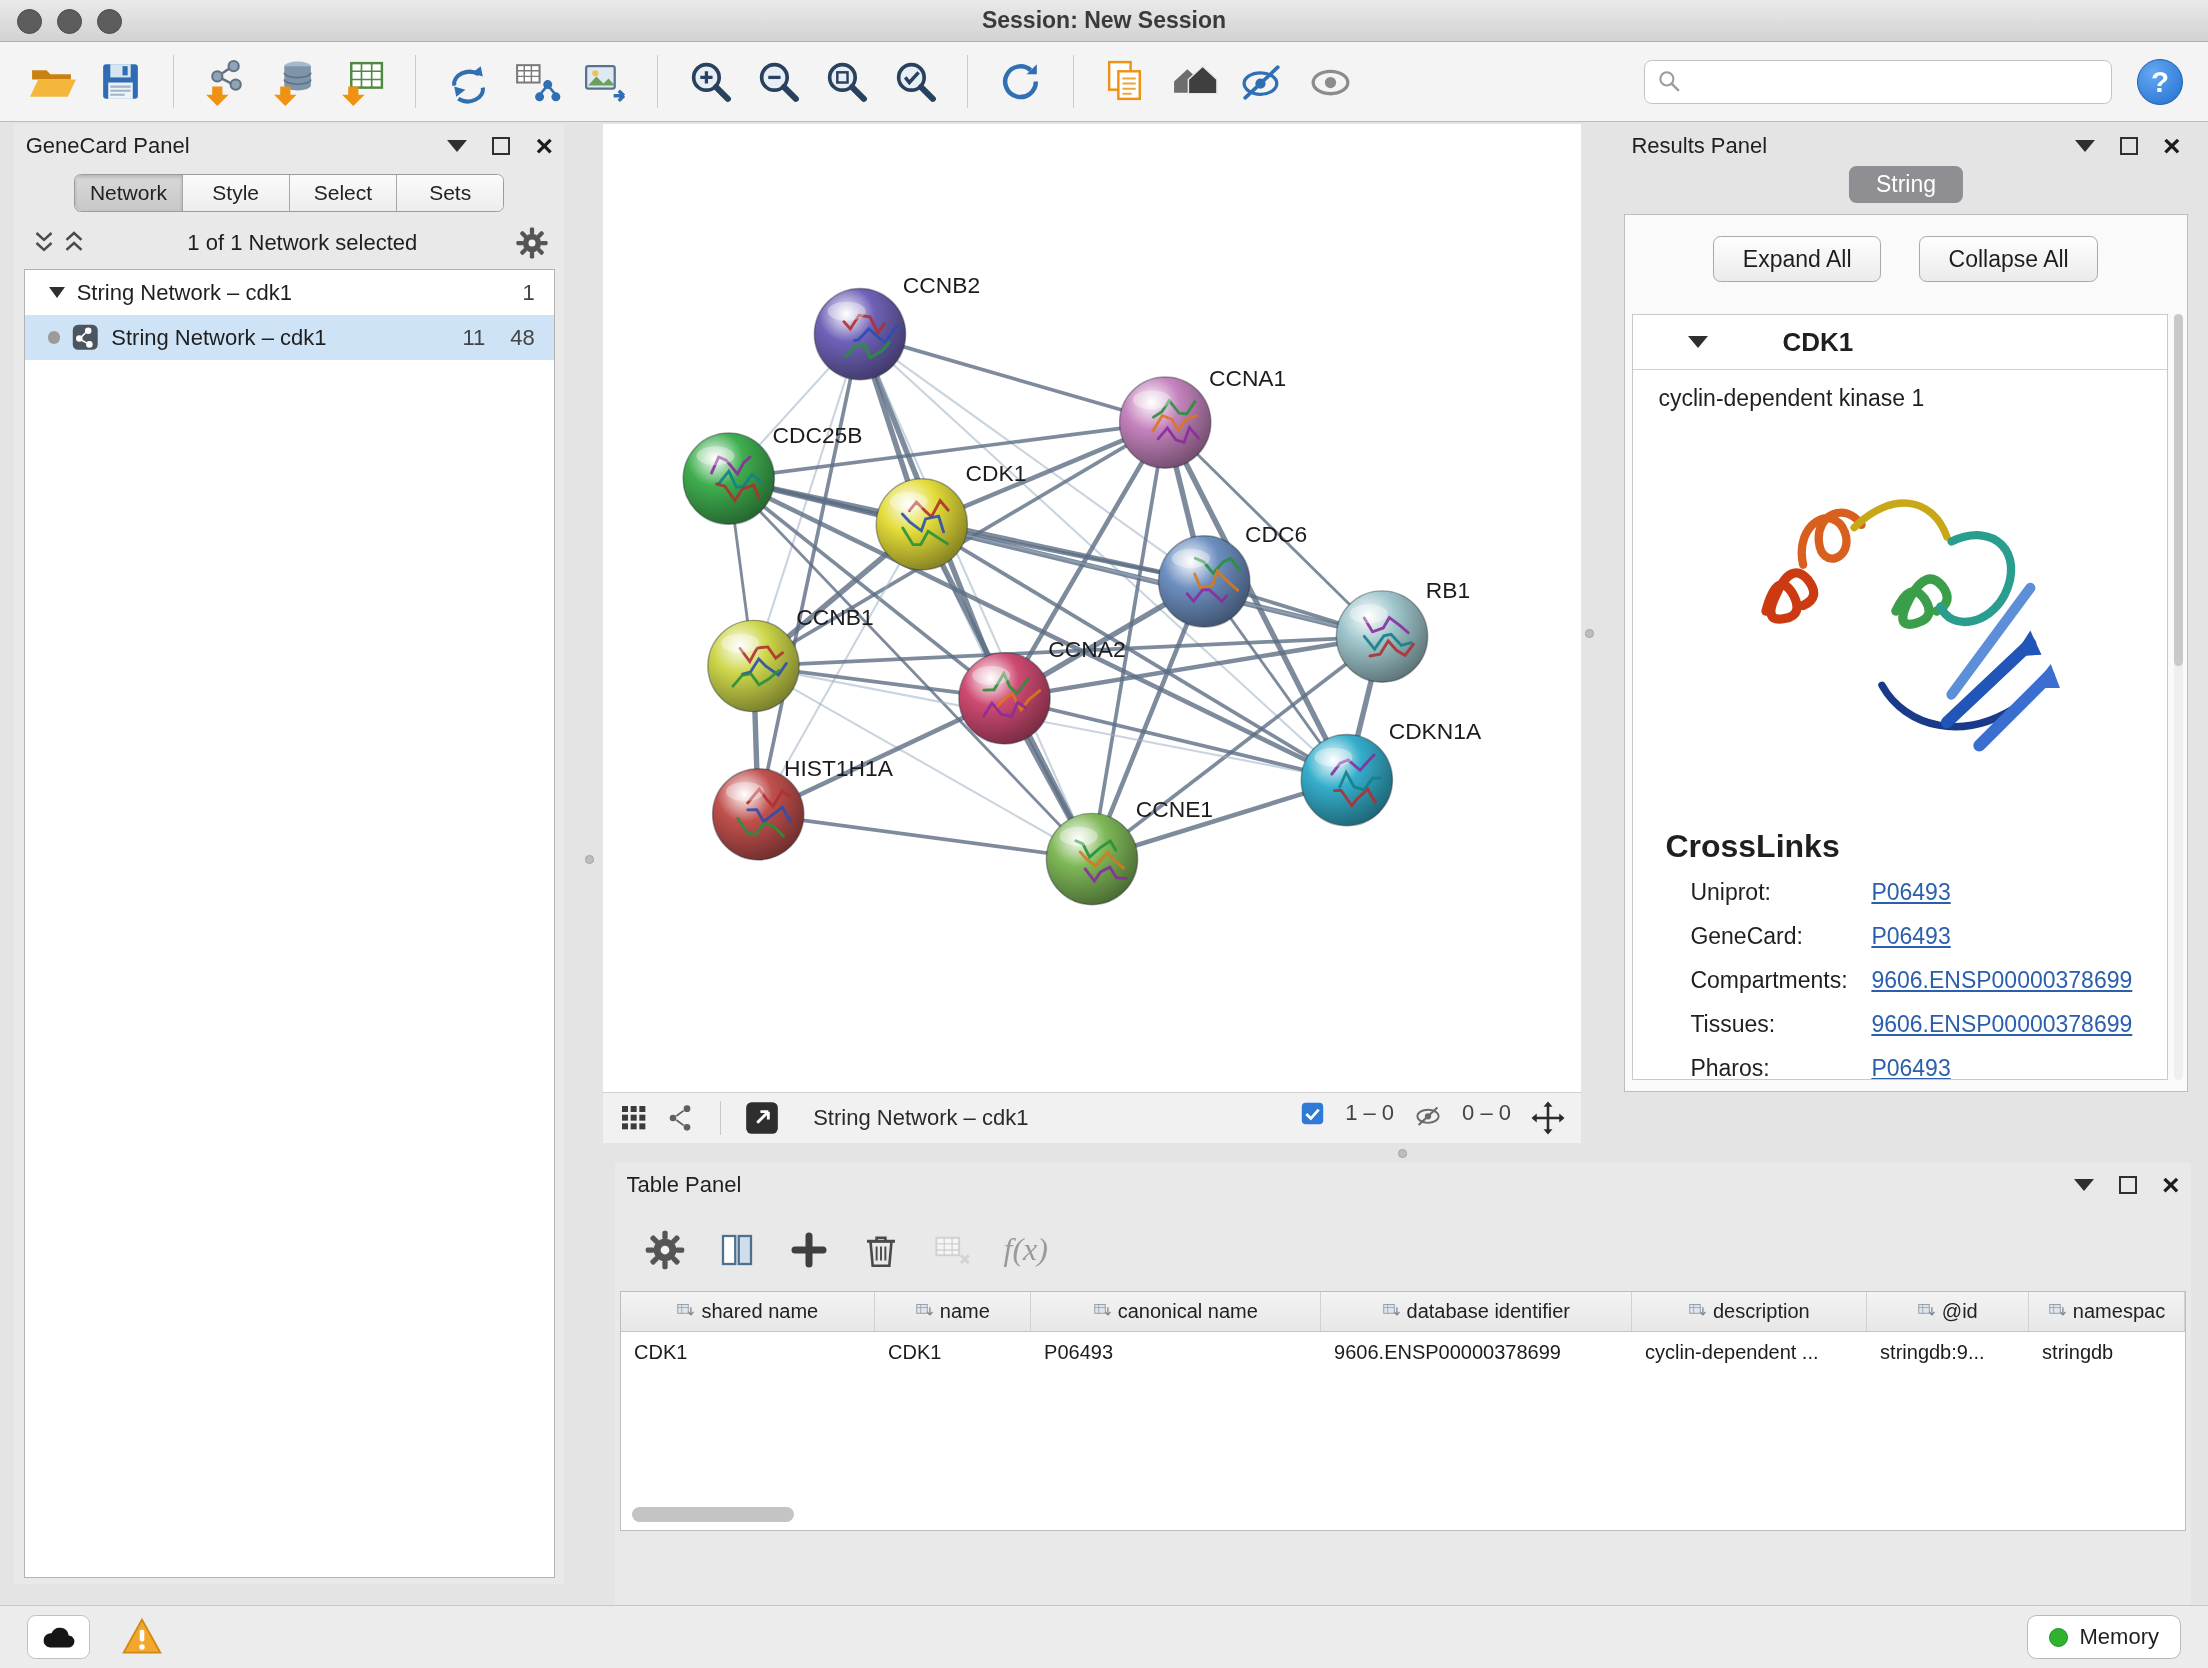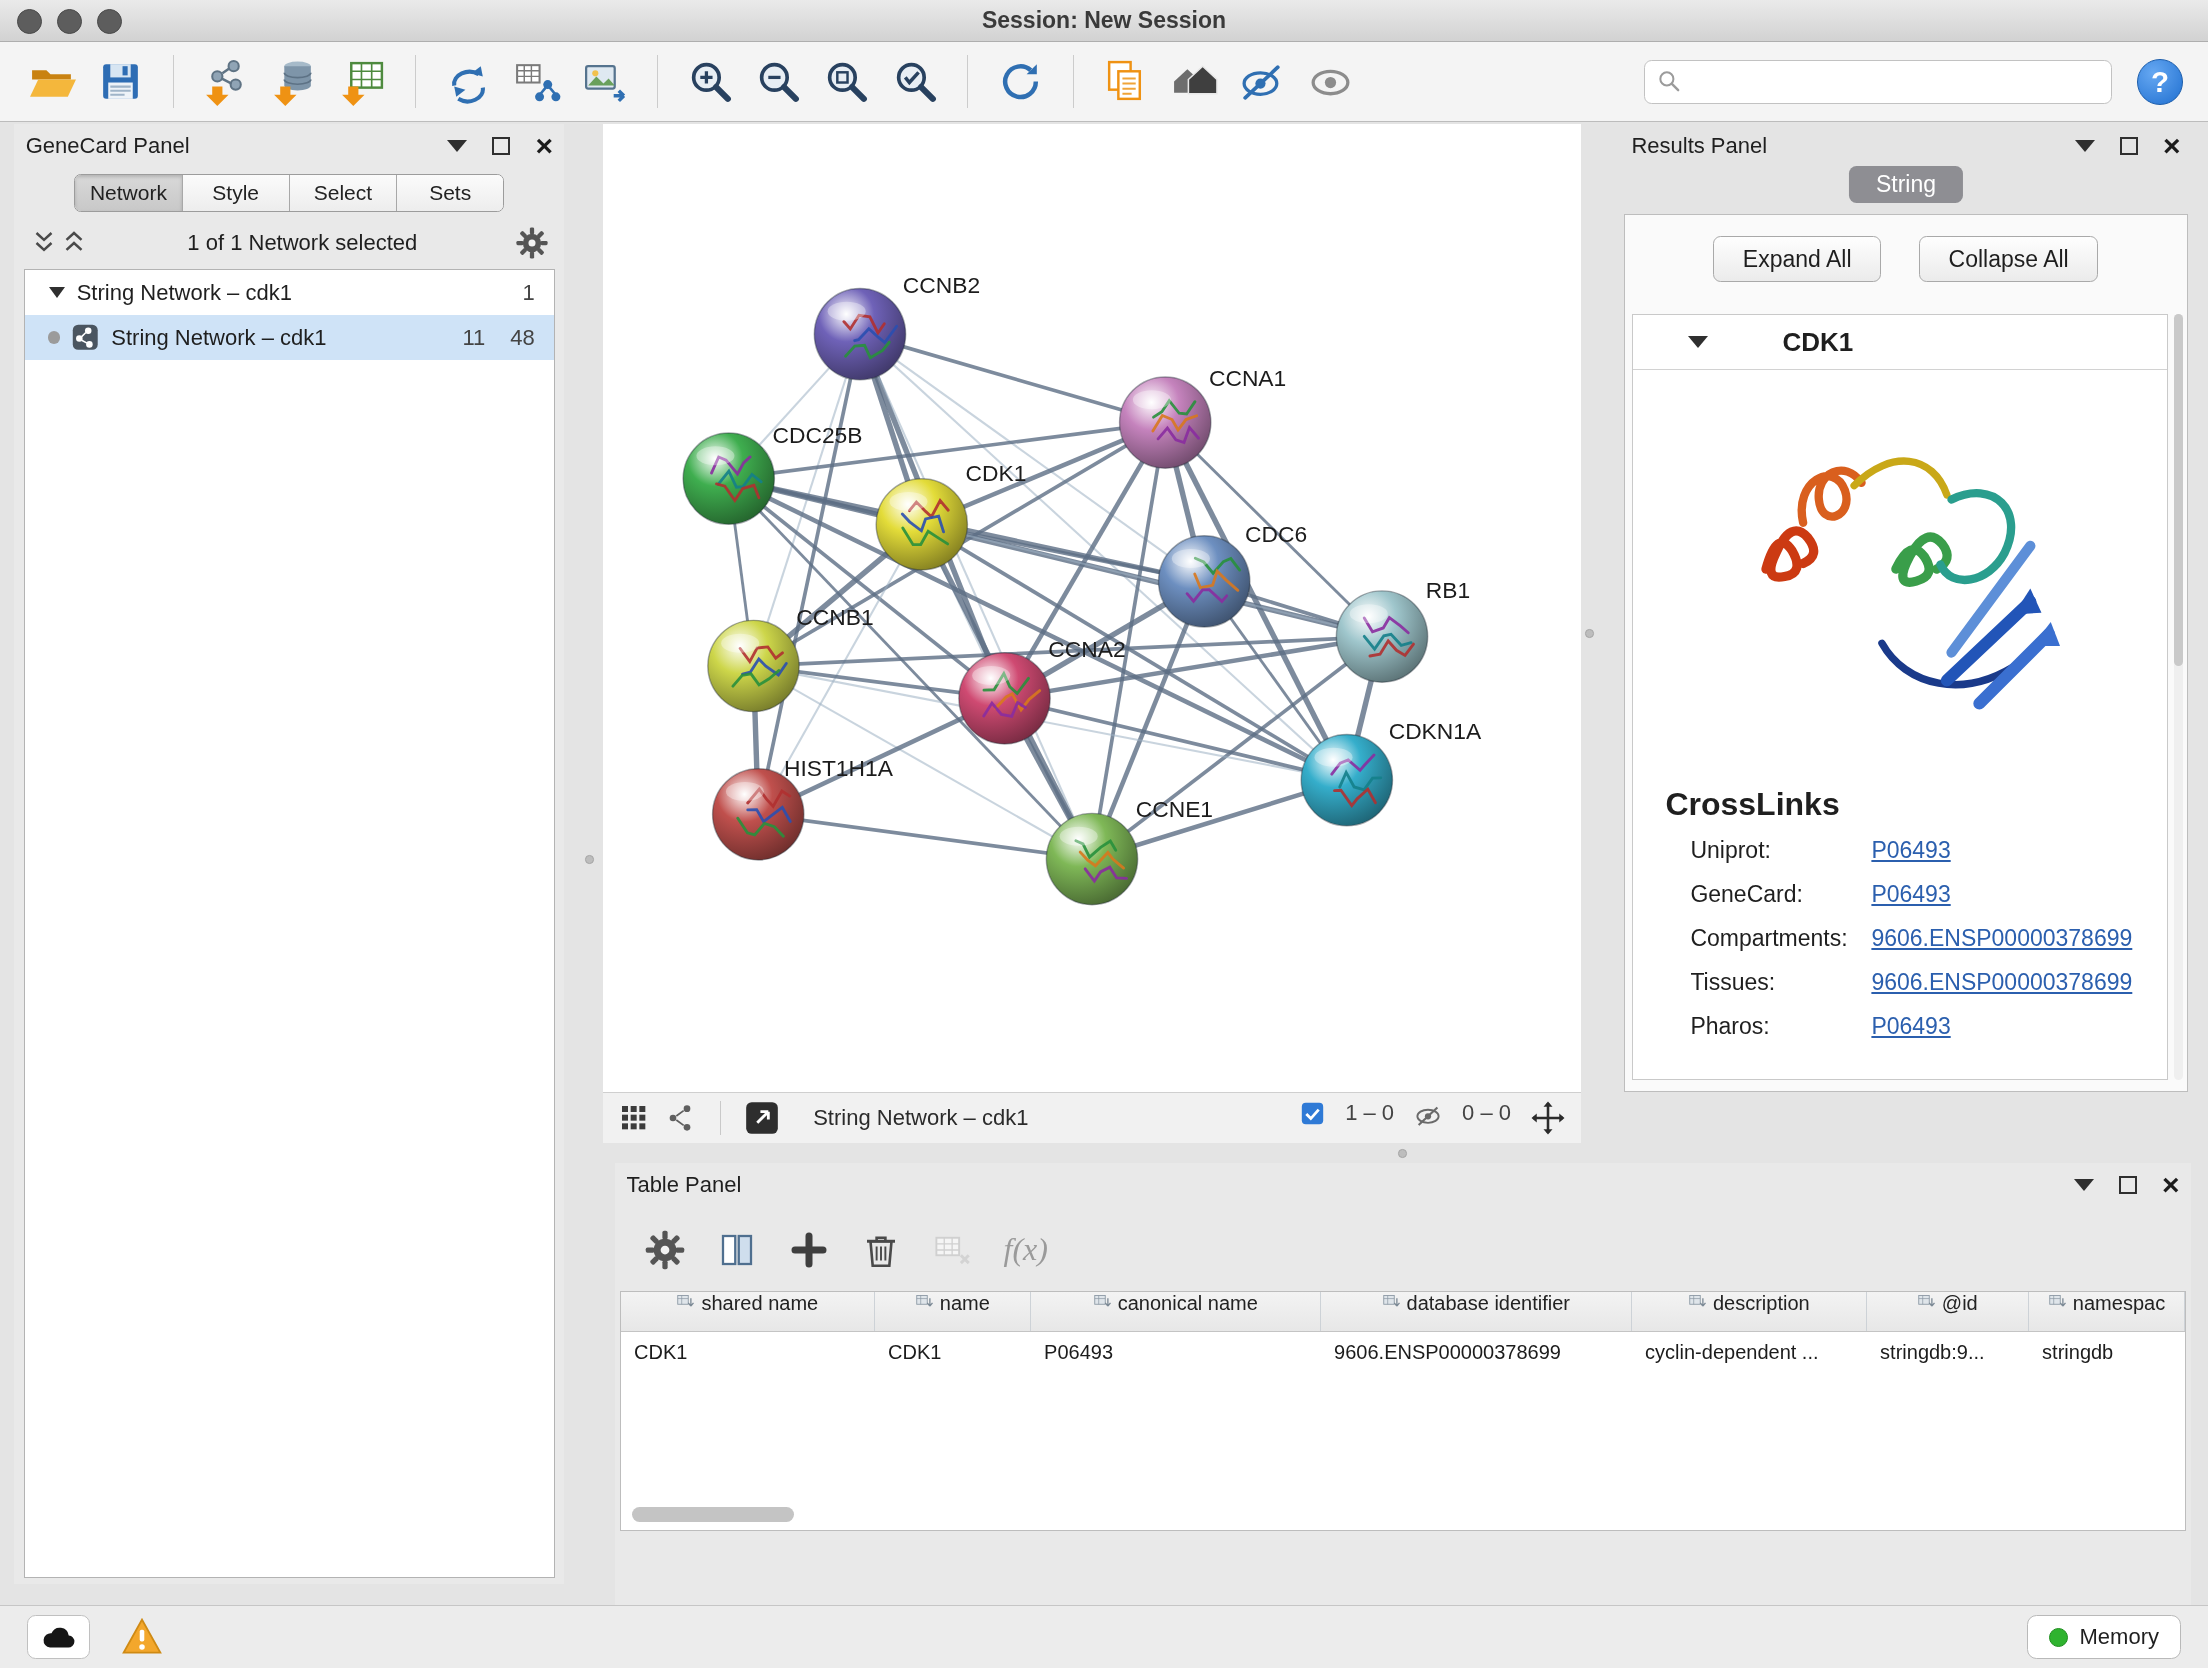--- a/index.html
+++ b/index.html
@@ -82,21 +82,21 @@
   .link{color:#2b5fae;text-decoration:underline}
 
   
   .table-panel{position:absolute;left:615px;top:1163px;width:1576px;height:442px;background:#e9e9e9}
   .tp-toolbar{display:flex;align-items:center;gap:30px;padding:13.3px 0 0 28.5px;height:72px}
   .tp-icon{width:42px;height:42px}.tp-icon svg{width:42px;height:42px}
   .tp-icon.disabled{opacity:.55}
   .tp-fx{font-family:"Liberation Serif",serif;font-style:italic;font-size:32px;color:#9a9a9a}
   .tp-table{position:absolute;left:4.8px;top:128px;right:4.8px;height:240px;background:#fff;border:1px solid #bdbdbd}
   .tp-head{display:flex;height:40px;background:linear-gradient(#f3f3f3,#e7e7e7);border-bottom:1px solid #c4c4c4}
-  .tp-th{display:flex;align-items:flex-start;justify-content:center;gap:4px;border-right:1px solid #cdd2d7;font-size:20px;color:#222;height:100%;overflow:hidden;white-space:nowrap}
+  .tp-th{display:flex;align-items:center;justify-content:center;gap:4px;border-right:1px solid #cdd2d7;font-size:20px;color:#222;height:100%;overflow:hidden;white-space:nowrap}
   .th-icon{width:21px;height:21px;flex:0 0 21px}.th-icon svg{width:21px;height:21px}
   .tp-row{display:flex;height:40px;align-items:center}
   .tp-td{padding-left:13.3px;font-size:20px;color:#1c1c1c;overflow:hidden;white-space:nowrap}
   .tp-hscroll{position:absolute;left:11.4px;bottom:7.6px;width:162px;height:15px;background:#c4c4c4;border-radius:7.6px}
   .tp-tabs{position:absolute;bottom:13.3px;left:50%;transform:translateX(-50%);display:flex}
   .tp-tab{padding:6.7px 25px;border:1px solid #9b9b9b;font-size:22px;background:#fcfcfc;color:#222;margin-left:-1px}
   .tp-tab.selected{background:#7f7f7f;color:#fff}
 
   
   .statusbar{position:absolute;left:0;bottom:0;width:2208px;height:63px;background:#ececec;border-top:1px solid #c6c6c6;display:flex;align-items:center;padding:0 27px;gap:30px}
@@ -590,20 +590,21 @@
   <div class="rp-box">
     <div class="rp-buttons">
       <button class="rp-btn">Expand All</button>
       <button class="rp-btn">Collapse All</button>
     </div>
     <div class="rp-section">
       <div class="sec-header">
         <span class="tri-down"></span>
         <span class="sec-title">CDK1</span>
       </div>
+      <div class="sec-desc">cyclin-dependent kinase 1</div>
       <div class="protein-img">
         <svg viewBox="0 0 400 400">
           <g fill="none" stroke-linecap="round">
             <path d="M55 185 q12 -44 28 -20 q14 24 -8 28 q-24 5 -9 -26 q16 -36 34 -16 q15 19 -5 28" stroke="#cc3a12" stroke-width="10"></path>
             <path d="M95 135 C85 90 128 68 140 100 C150 128 115 142 112 110 C109 82 140 66 158 92" stroke="#d95f1e" stroke-width="9"></path>
             <path d="M150 95 C190 55 235 62 250 105" stroke="#c9a818" stroke-width="8"></path>
             <path d="M195 185 q16 -34 31 -13 q13 20 -9 26 q-25 7 -7 -27 q18 -33 35 -13 q13 17 -6 27" stroke="#3a9e4a" stroke-width="10"></path>
             <path d="M255 110 C300 88 335 122 312 168 C295 200 255 207 243 180" stroke="#2a9e8e" stroke-width="9"></path>
             <path d="M180 265 C205 310 268 328 330 285" stroke="#1a3a8a" stroke-width="8"></path>
             <path d="M250 305 L340 220" stroke="#2255b8" stroke-width="13"></path>

